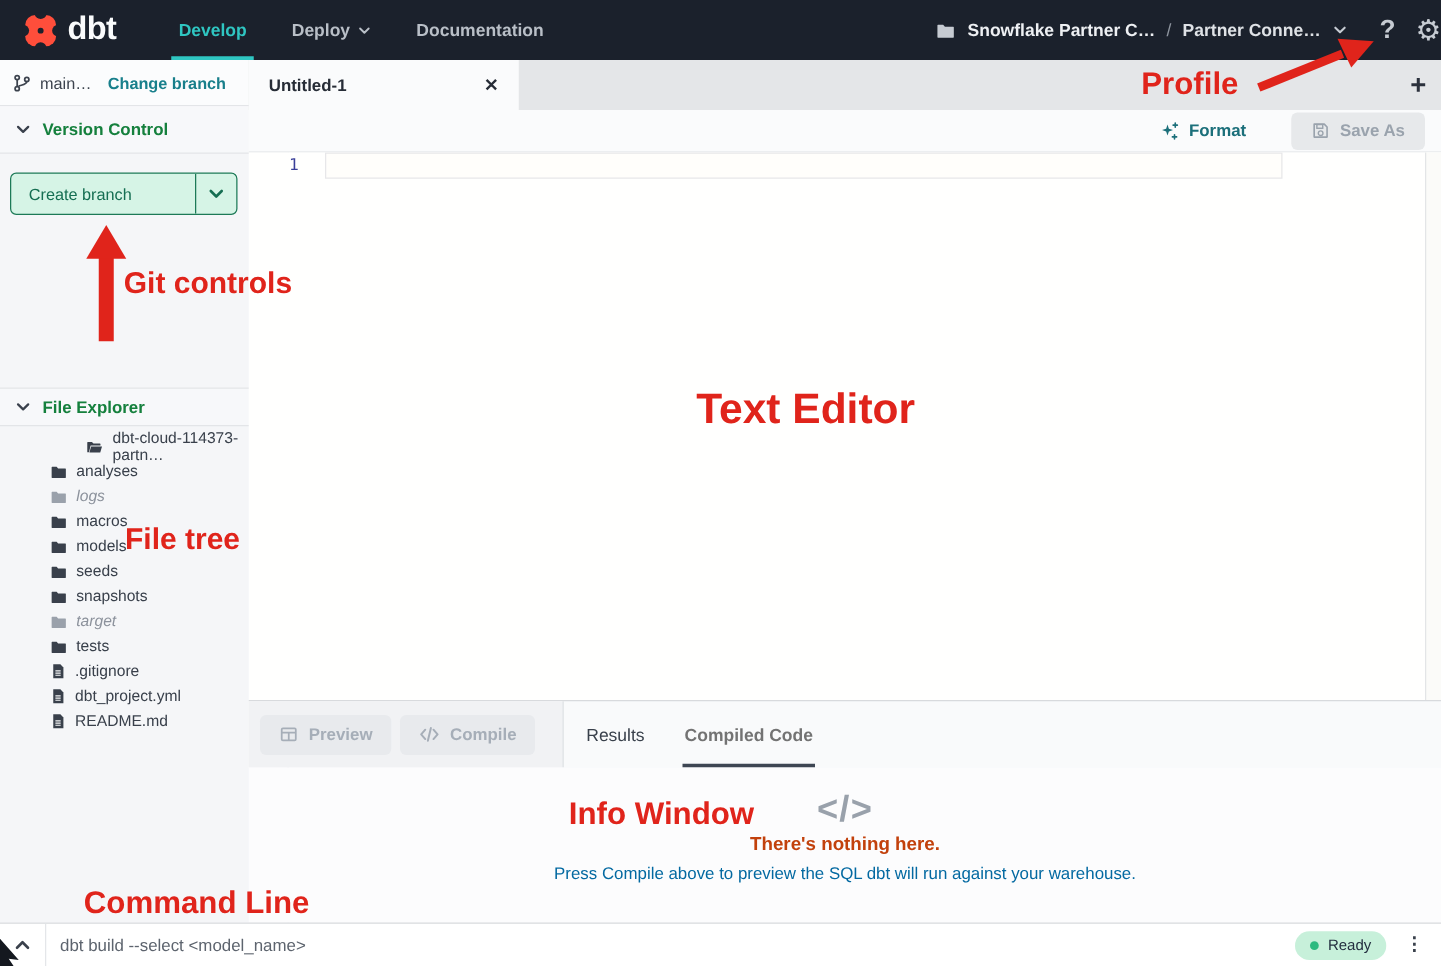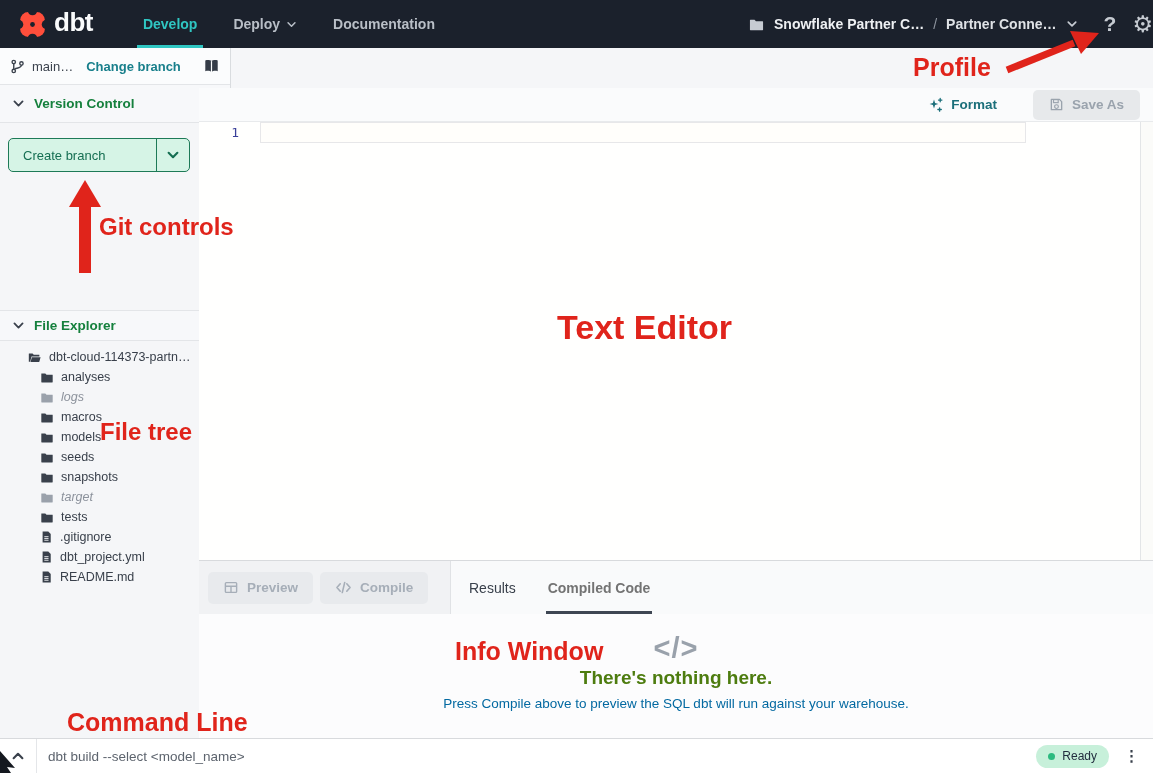--- a/index.html
+++ b/index.html
@@ -34,21 +34,21 @@
   .section-title { font-size:13.5px; font-weight:bold; color:#15803d; }
   .vc-body { padding:15px 8px; }
   .create-branch { width:182px; height:34px; display:flex; background:#d6f4e6; border:1px solid #1d7a57; border-radius:5px; overflow:hidden; cursor:pointer; }
   .cb-main { flex:1; display:flex; align-items:center; padding-left:14px; font-size:13px; color:#156e52; border-right:1px solid #1d7a57; }
   .cb-chev { width:32px; display:flex; align-items:center; justify-content:center; color:#156e52; }
   .fe-head { margin-top:123px; border-top:1px solid #e3e5e8; height:31px; }
   .search-icon { margin-left:auto; color:#2b313c; cursor:pointer; display:flex; }
   .tree { padding-top:6px; }
   .tree-row { height:20px; display:flex; align-items:center; gap:7px; font-size:12.5px; color:#39404b; cursor:pointer; }
   .tree-row .t-icon { display:flex; color:#39404b; }
-  .tree-row.root { padding-left:27px; }
+  .tree-row.root { padding-left:27px;margin-left:41px; }
   .tree-row.child { padding-left:40px; }
   .tree-row.muted { color:#8c929c; font-style:italic; }
   .tree-row.muted .t-icon { color:#9aa1ab; }
   .file-ic { color:#4a5260; }
 
   
   .tabbar { position:absolute; left:199px; top:48px; width:954px; height:40px; background:#e4e6e8; display:flex; }
   .tab { width:216px; height:40px; background:#fafbfc; display:flex; align-items:center; padding:0 16px; cursor:pointer; }
   .tab-label { font-size:13.5px; font-weight:bold; color:#262c36; }
   .tab-close { margin-left:auto; font-size:14px; font-weight:bold; color:#262c36; cursor:pointer; }
@@ -66,21 +66,21 @@
   
   .panel-head { position:absolute; left:199px; top:560px; width:954px; height:54px; border-top:1px solid #d8dadd; background:#f9fafb; display:flex; }
   .panel-left { width:252px; height:100%; background:#f1f2f4; border-right:1px solid #e0e2e5; display:flex; align-items:center; gap:7px; padding-left:9px; }
   .panel-btn { display:flex; align-items:center; gap:8px; background:#e8eaed; border-radius:5px; height:32px; padding:0 15px; font-size:13.5px; font-weight:bold; color:#a6aeb8; cursor:default; }
   .panel-tabs { display:flex; align-items:stretch; margin-left:16px; gap:28px; }
   .ptab { display:flex; align-items:center; font-size:14px; color:#39404b; cursor:pointer; position:relative; padding:0 2px; }
   .ptab.active { color:#737373; font-weight:bold; }
   .ptab.active::after { content:""; position:absolute; left:0; right:0; bottom:0; height:3px; background:#3e4653; }
   .panel-body { position:absolute; left:199px; top:614px; width:954px; height:124px; background:#fcfcfd; display:flex; flex-direction:column; align-items:center; }
   .code-glyph { margin-top:18px; font-size:29px; font-weight:bold; color:#99a1ab; letter-spacing:1px; font-family:"Liberation Sans", sans-serif; }
-  .empty-title { margin-top:2px; font-size:19px; font-weight:bold; color:#4d7c0f; }
+  .empty-title { margin-top:2px; font-size:15px; font-weight:bold; color:#c2410c; }
   .empty-sub { margin-top:7px; font-size:13.5px; color:#0369a1; }
 
   
   .cmdbar { position:absolute; left:0; top:738px; width:1153px; height:35px; background:#fff; border-top:1px solid #d8dadd; display:flex; align-items:center; z-index:4; }
   .cmd-expand { width:37px; height:100%; display:flex; align-items:center; justify-content:center; color:#3a414c; border-right:1px solid #e4e6e9; cursor:pointer; }
   .cmd-input { flex:1; height:100%; border:none; outline:none; background:transparent; font-family:"Liberation Sans", sans-serif; font-size:13.5px; color:#3c434e; padding-left:11px; }
   .cmd-input::placeholder { color:#5d646e; opacity:1; }
   .ready-pill { display:flex; align-items:center; gap:7px; background:#c7f0da; border-radius:12px; height:23px; padding:0 12px; margin-right:15px; }
   .ready-dot { width:7px; height:7px; border-radius:50%; background:#2cba7f; }
   .ready-text { font-size:12px; color:#232e3f; }
@@ -294,20 +294,27 @@
             <svg width="13" height="14" viewBox="0 0 16 16">
               <path d="M3.2 1.2h7l3 3v10.6h-10z" fill="currentColor"></path>
               <path d="M5.3 7.6h5.2M5.3 9.8h5.2M5.3 12h5.2" stroke="#f5f6f8" stroke-width="1.1"></path>
             </svg>
           </span>
         <span>README.md</span>
       </div>
     </div>
   </div>
 
+  <div class="tabbar">
+    <div class="tab">
+      <span class="tab-label">Untitled-1</span>
+      <span class="tab-close">✕</span>
+    </div>
+    <span class="tab-plus">+</span>
+  </div>
 
   <div class="toolbar">
     <div class="format-btn">
       <svg width="16" height="16" viewBox="0 0 16 16">
         <path d="M6 2.6l1.1 3.3L10.4 7 7.1 8.1 6 11.4 4.9 8.1 1.6 7l3.3-1.1z" fill="currentColor"></path>
         <path d="M12.2 1.4v3.4M10.5 3.1h3.4M11.6 10.8v3.4M9.9 12.5h3.4" stroke="currentColor" stroke-width="1.3" stroke-linecap="round"></path>
       </svg>
       <span>Format</span>
     </div>
     <div class="saveas-btn">

